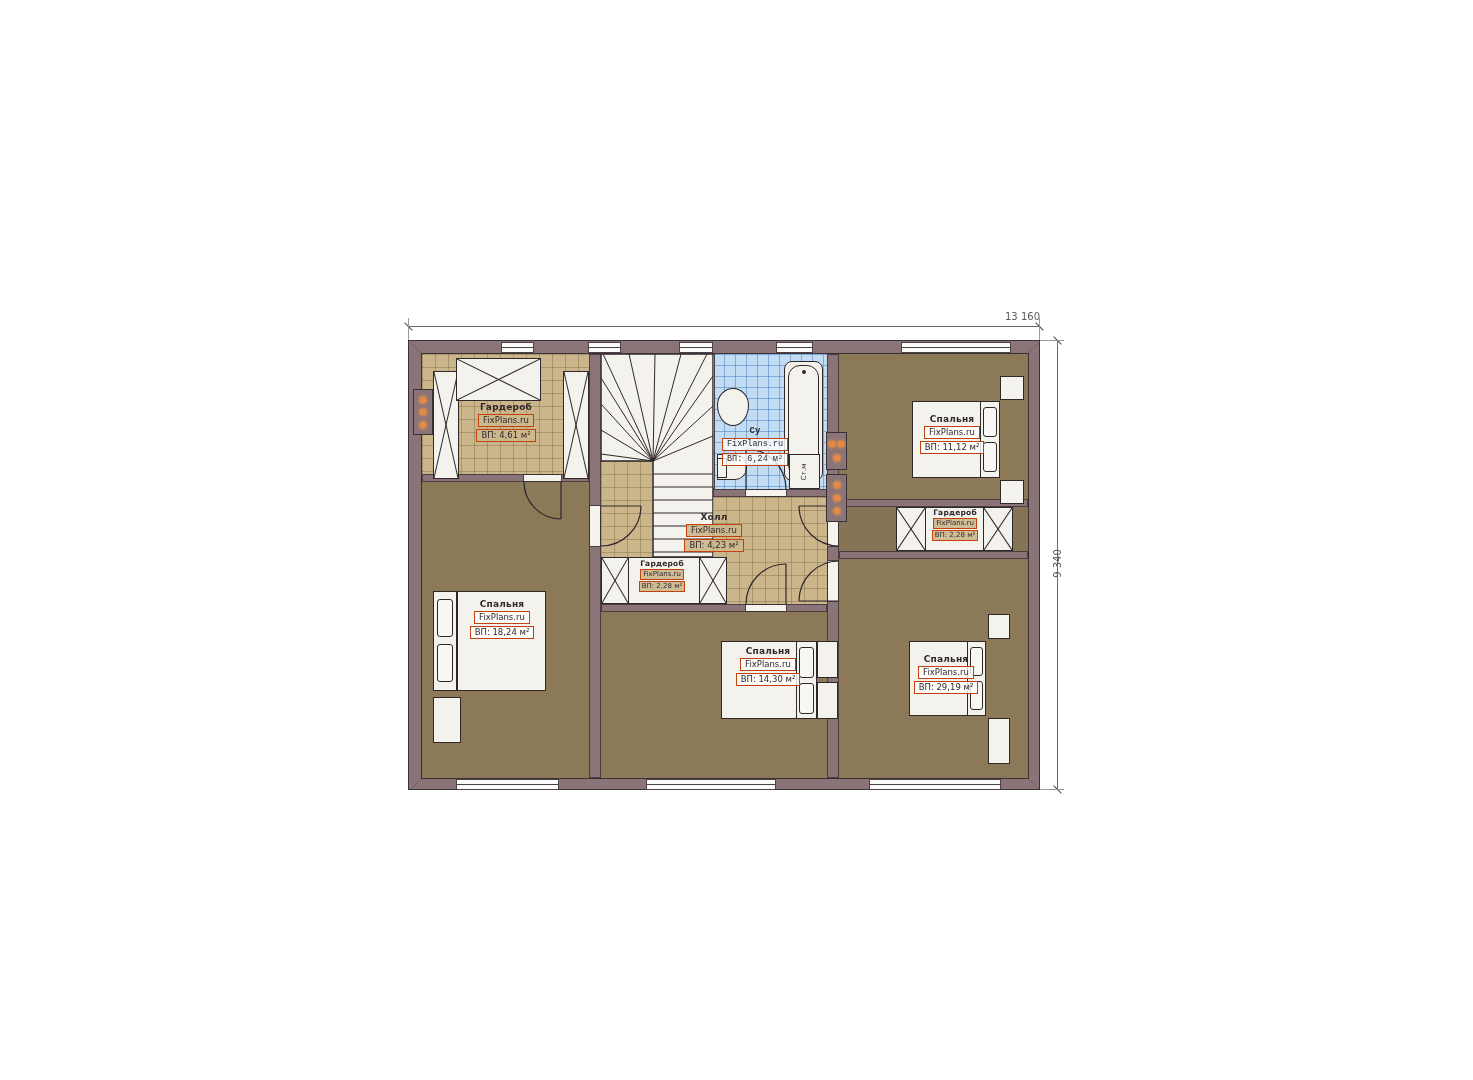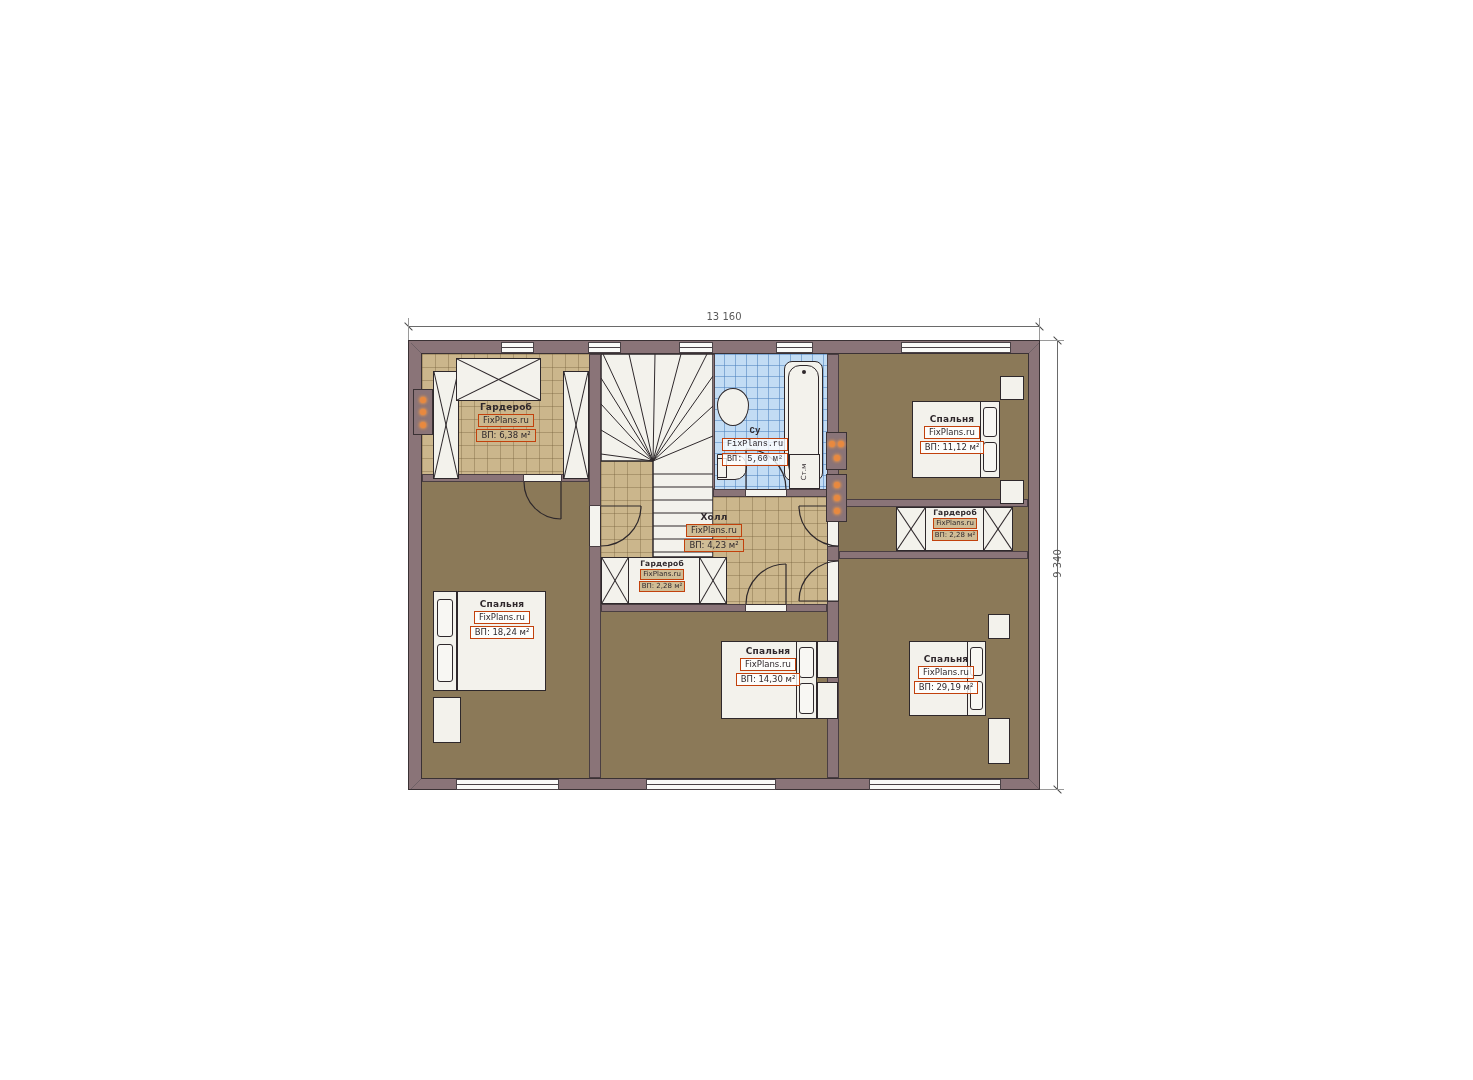--- a/index.html
+++ b/index.html
@@ -63,21 +63,21 @@
 </head>
 <body>
 
 <div class="canvas">
 
   <div class="dim-line-h" style="left:408px;top:326px;width:632px;"></div>
   <div class="tick" style="left:403px;top:326px;"></div>
   <div class="tick" style="left:1034px;top:326px;"></div>
   <div class="ext" style="left:408px;top:318px;width:1px;height:22px;"></div>
   <div class="ext" style="left:1039px;top:318px;width:1px;height:22px;"></div>
-  <div class="dim" style="left:408px;top:311px;width:632px;text-align:center;">13 160</div>
+  <div class="dim" style="left:408px;top:311px;width:632px;text-align:right;">13 160</div>
 
   <div class="dim-line-v" style="left:1057px;top:340px;height:450px;"></div>
   <div class="tick" style="left:1052px;top:340px;"></div>
   <div class="tick" style="left:1052px;top:789px;"></div>
   <div class="ext" style="left:1040px;top:340px;width:24px;height:1px;"></div>
   <div class="ext" style="left:1040px;top:789px;width:24px;height:1px;"></div>
   <div class="dim" style="left:1040px;top:558px;transform:rotate(-90deg);transform-origin:center;width:34px;text-align:center;">9 340</div>
 
   <div class="plan">
 
@@ -280,26 +280,26 @@
       </div>
       <div class="panel" style="left:404px;top:120px;width:21px;height:48px;">
         <span class="dot"></span>
         <span class="dot"></span>
         <span class="dot"></span>
       </div>
 
       <div class="rlabel tan" style="left:34px;top:48px;width:100px;">
         <span class="rname">Гардероб</span>
         <span class="box">FixPlans.ru</span>
-        <span class="box">ВП: 6,38 м²</span>
+        <span class="box">ВП: 4,61 м²</span>
       </div>
       <div class="rlabel" style="left:295px;top:72px;width:76px;font-family:Liberation Mono, monospace;">
         <span class="rname">Су</span>
         <span class="box">FixPlans.ru</span>
-        <span class="box">ВП: 5,60 м²</span>
+        <span class="box">ВП: 6,24 м²</span>
       </div>
       <div class="rlabel" style="left:482px;top:60px;width:96px;">
         <span class="rname">Спальня</span>
         <span class="box">FixPlans.ru</span>
         <span class="box">ВП: 11,12 м²</span>
       </div>
       <div class="rlabel tan" style="left:242px;top:158px;width:100px;">
         <span class="rname">Холл</span>
         <span class="box">FixPlans.ru</span>
         <span class="box">ВП: 4,23 м²</span>

